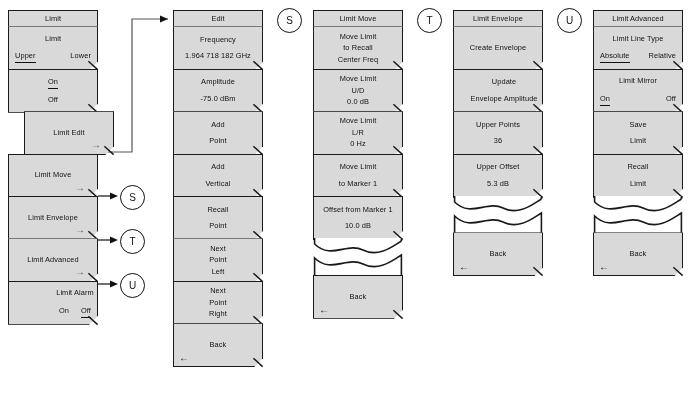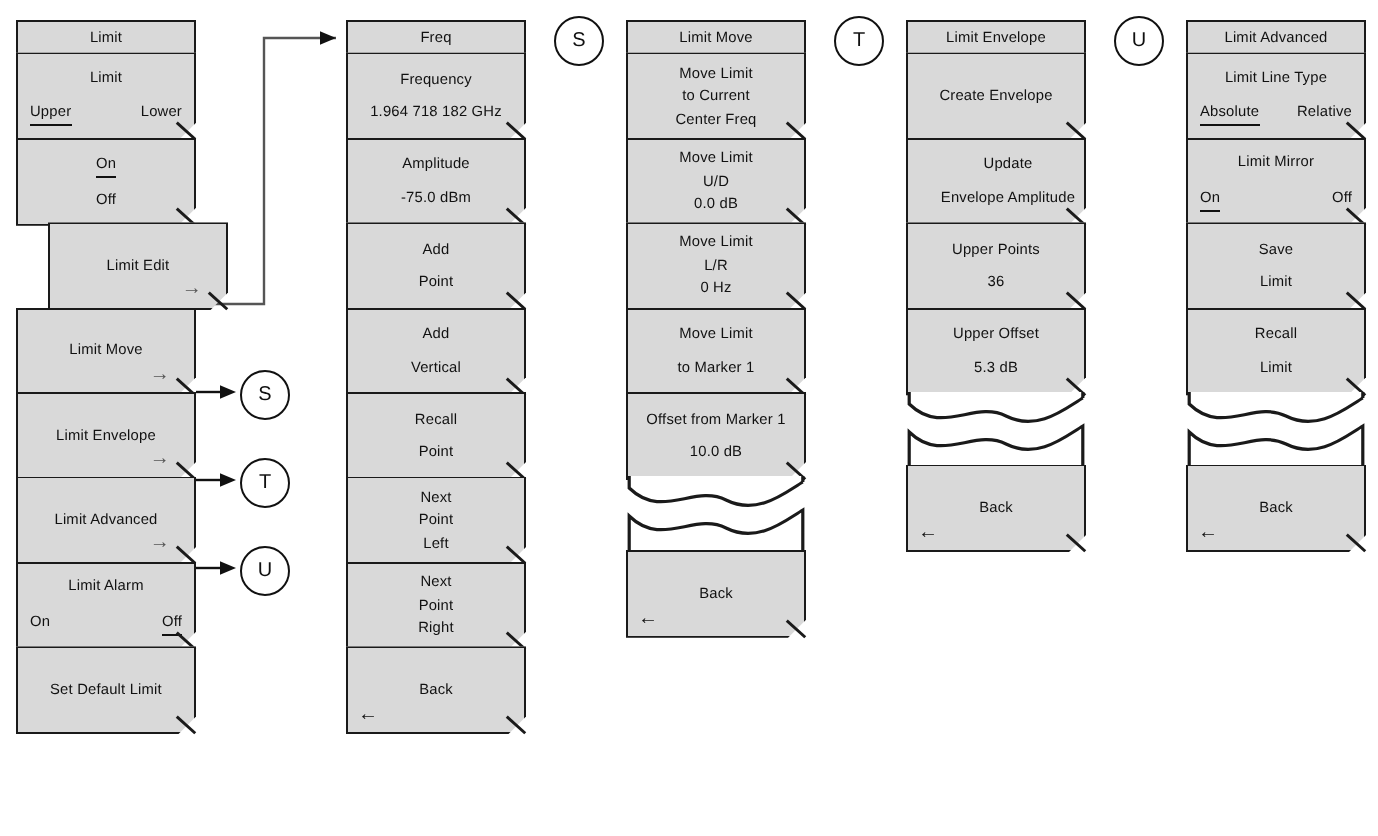--- a/index.html
+++ b/index.html
@@ -184,47 +184,37 @@
             <div class="lines">
               <span class="ln">Limit Advanced</span>
             </div>
             <span class="fwdarrow">→</span>
           </div>
           <svg class="diag" width="13" height="13" viewBox="0 0 13 13">
             <path d="M 1.5 2.5 L 11.5 11.5" stroke="#1a1a1a" stroke-width="1.6" fill="none"></path>
           </svg>
         </div>
         <div class="foldwrap" style="margin-top: -1.6px;">
-          <div class="skey folded" style="height: 44px;">
+          <div class="skey folded" style="height: 44px; padding-left: 44px;">
             <div class="lines">
               <span class="ln">Limit Alarm</span>
               <div class="choices">
                 <span>On</span>
                 <span class="sel">Off</span>
               </div>
             </div>
           </div>
           <svg class="diag" width="13" height="13" viewBox="0 0 13 13">
             <path d="M 1.5 2.5 L 11.5 11.5" stroke="#1a1a1a" stroke-width="1.6" fill="none"></path>
           </svg>
         </div>
-        <div class="foldwrap" style="margin-top: -1.6px;">
-          <div class="skey folded" style="height: 44px;">
-            <div class="lines">
-              <span class="ln">Set Default Limit</span>
-            </div>
-          </div>
-          <svg class="diag" width="13" height="13" viewBox="0 0 13 13">
-            <path d="M 1.5 2.5 L 11.5 11.5" stroke="#1a1a1a" stroke-width="1.6" fill="none"></path>
-          </svg>
-        </div>
       </div>
       <div class="column" style="left: 173px; top: 10px;">
         <div class="skey header">
-          <span class="ln">Freq</span>
+          <span class="ln">Edit</span>
         </div>
         <div class="foldwrap" style="margin-top: -1.6px;">
           <div class="skey folded" style="height: 44px; justify-content: center;">
             <div class="lines">
               <span class="ln">Frequency</span>
               <span class="ln pad">1.964 718 182 GHz</span>
             </div>
           </div>
           <svg class="diag" width="13" height="13" viewBox="0 0 13 13">
             <path d="M 1.5 2.5 L 11.5 11.5" stroke="#1a1a1a" stroke-width="1.6" fill="none"></path>
@@ -311,21 +301,21 @@
         </div>
       </div>
       <div class="column" style="left: 313px; top: 10px;">
         <div class="skey header">
           <span class="ln">Limit Move</span>
         </div>
         <div class="foldwrap" style="margin-top: -1.6px;">
           <div class="skey folded" style="height: 44px;">
             <div class="lines">
               <span class="ln">Move Limit</span>
-              <span class="ln tight">to Current</span>
+              <span class="ln tight">to Recall</span>
               <span class="ln tight">Center Freq</span>
             </div>
           </div>
           <svg class="diag" width="13" height="13" viewBox="0 0 13 13">
             <path d="M 1.5 2.5 L 11.5 11.5" stroke="#1a1a1a" stroke-width="1.6" fill="none"></path>
           </svg>
         </div>
         <div class="foldwrap" style="margin-top: -1.6px;">
           <div class="skey folded" style="height: 44px;">
             <div class="lines">

